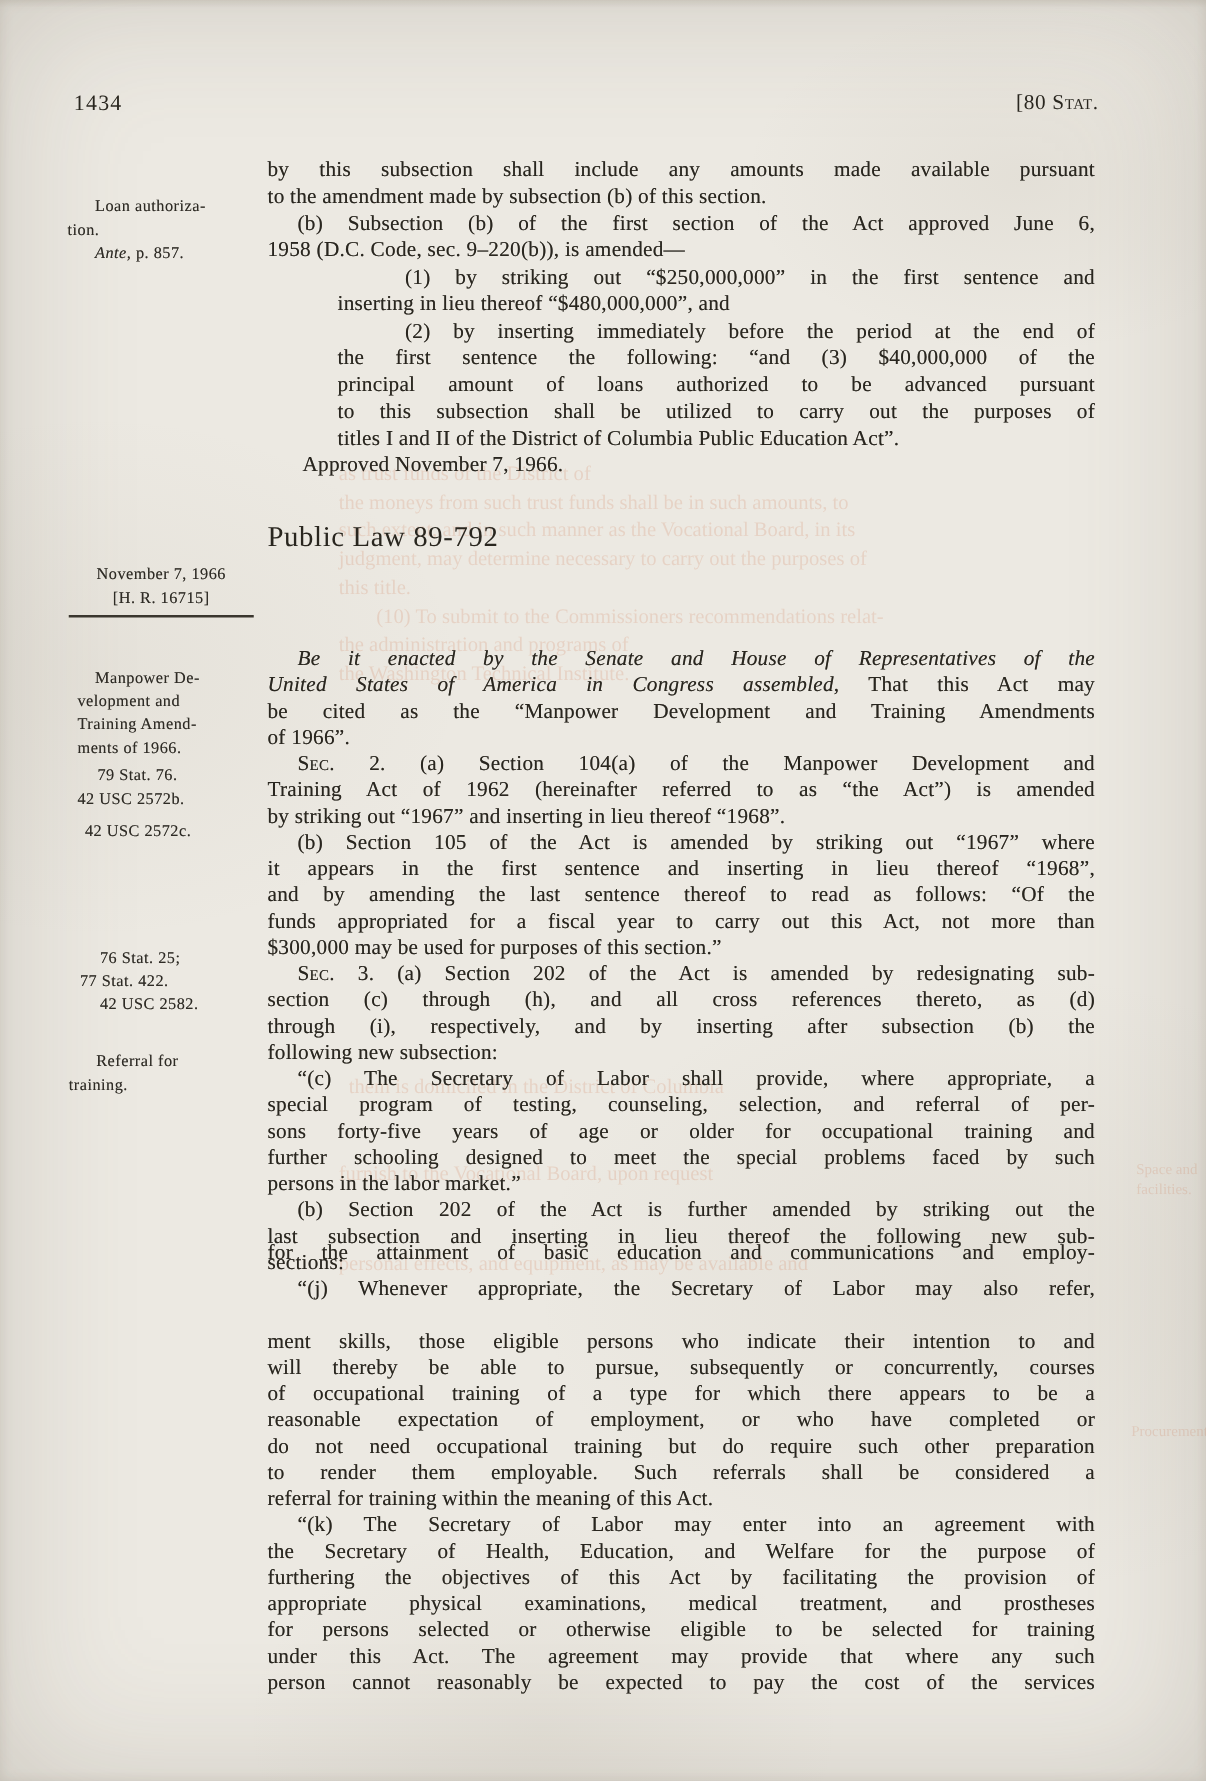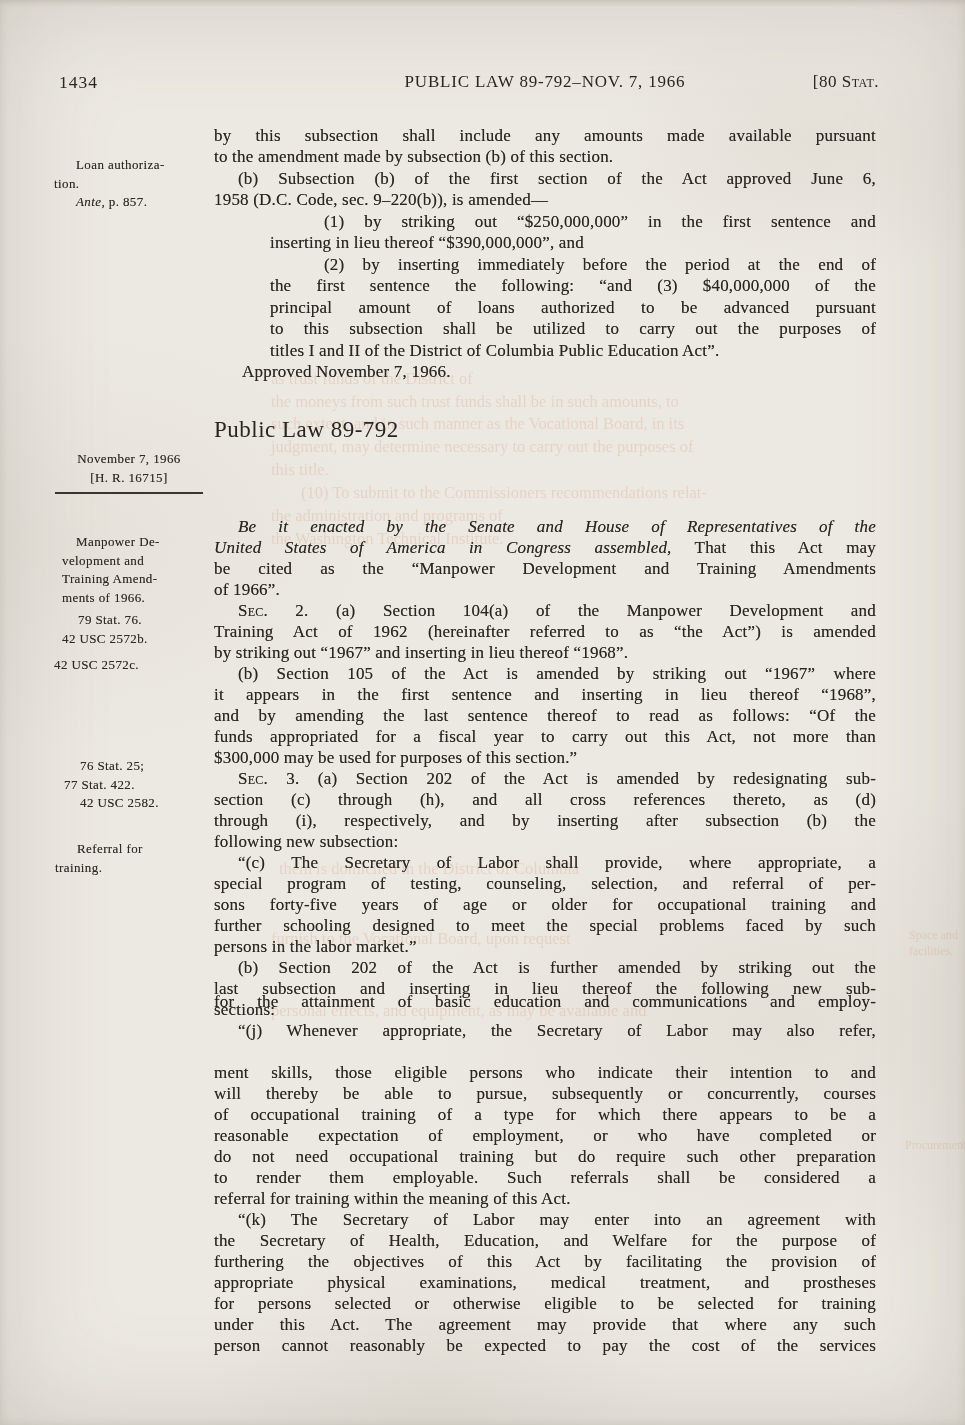--- a/index.html
+++ b/index.html
@@ -45,21 +45,20 @@
   
   .ghost{position:absolute;color:#c2410c;opacity:.13;filter:blur(.5px);
          font-size:16.5px;line-height:21px;pointer-events:none;margin-left:19px;}
 </style>
 </head>
 <body>
 
 <div class="page">
 
   <div class="hdr-num">1434</div>
-  <div class="hdr-title">PUBLIC LAW 89-792–NOV. 7, 1966</div>
   <div class="hdr-stat"><span>[80 </span><span class="sc">Stat.</span></div>
 
   <div id="ghost-layer">
       <div class="ghost" style="top: 368px; left: 252px;">as trust funds of the District of</div>
       <div class="ghost" style="top: 391px; left: 252px;">the moneys from such trust funds shall be in such amounts, to</div>
       <div class="ghost" style="top: 413px; left: 252px;">such extent, and in such manner as the Vocational Board, in its</div>
       <div class="ghost" style="top: 436px; left: 252px;">judgment, may determine necessary to carry out the purposes of</div>
       <div class="ghost" style="top: 459px; left: 252px;">this title.</div>
       <div class="ghost" style="top: 482px; left: 282px;">(10) To submit to the Commissioners recommendations relat-</div>
       <div class="ghost" style="top: 505px; left: 252px;">the administration and programs of</div>
@@ -86,21 +85,21 @@
       <div class="note" style="top: 533px; left: 62px; width: 160px;">
         <div style="text-indent: 14px;"><span>Manpower De-</span></div>
         <div><span>velopment and</span></div>
         <div><span>Training Amend-</span></div>
         <div><span>ments of 1966.</span></div>
       </div>
       <div class="note" style="top: 611px; left: 62px; width: 160px;">
         <div style="text-indent: 16px;"><span>79 Stat. 76.</span></div>
         <div><span>42 USC 2572b.</span></div>
       </div>
-      <div class="note" style="top: 656px; left: 54px; width: 160px;">
+      <div class="note" style="top: 656px; left: 68px; width: 160px;">
         <div><span>42 USC 2572c.</span></div>
       </div>
       <div class="note" style="top: 757px; left: 64px; width: 160px;">
         <div style="text-indent: 16px;"><span>76 Stat. 25;</span></div>
         <div><span>77 Stat. 422.</span></div>
         <div style="text-indent: 16px;"><span>42 USC 2582.</span></div>
       </div>
       <div class="note" style="top: 840px; left: 55px; width: 160px;">
         <div style="text-indent: 22px;"><span>Referral for</span></div>
         <div><span>training.</span></div>
@@ -108,21 +107,21 @@
     </div>
 
   <div class="law-heading">Public Law 89-792</div>
 
   <div id="body-text">
       <div class="bline" style="top: 125px; left: 214px; width: 662px;"><span>by this subsection shall include any amounts made available pursuant</span></div>
       <div class="bline end" style="top: 146px; left: 214px; width: 662px;"><span>to the amendment made by subsection (b) of this section.</span></div>
       <div class="bline" style="top: 168px; left: 214px; width: 662px; text-indent: 24px;"><span>(b) Subsection (b) of the first section of the Act approved June 6,</span></div>
       <div class="bline end" style="top: 189px; left: 214px; width: 662px;"><span>1958 (D.C. Code, sec. 9–220(b)), is amended—</span></div>
       <div class="bline" style="top: 211px; left: 270px; width: 606px; text-indent: 54px;"><span>(1) by striking out “$250,000,000” in the first sentence and</span></div>
-      <div class="bline end" style="top: 232px; left: 270px; width: 606px;"><span>inserting in lieu thereof “$390,000,000”, and</span></div>
+      <div class="bline end" style="top: 232px; left: 270px; width: 606px;"><span>inserting in lieu thereof “$480,000,000”, and</span></div>
       <div class="bline" style="top: 254px; left: 270px; width: 606px; text-indent: 54px;"><span>(2) by inserting immediately before the period at the end of</span></div>
       <div class="bline" style="top: 275px; left: 270px; width: 606px;"><span>the first sentence the following: “and (3) $40,000,000 of the</span></div>
       <div class="bline" style="top: 297px; left: 270px; width: 606px;"><span>principal amount of loans authorized to be advanced pursuant</span></div>
       <div class="bline" style="top: 318px; left: 270px; width: 606px;"><span>to this subsection shall be utilized to carry out the purposes of</span></div>
       <div class="bline end" style="top: 340px; left: 270px; width: 606px;"><span>titles I and II of the District of Columbia Public Education Act”.</span></div>
       <div class="bline end" style="top: 361px; left: 214px; width: 662px; text-indent: 28px;"><span>Approved November 7, 1966.</span></div>
       <div class="bline" style="top: 516px; left: 214px; width: 662px; text-indent: 24px;"><span class="it">Be it enacted by the Senate and House of Representatives of the</span></div>
       <div class="bline" style="top: 537px; left: 214px; width: 662px;"><span class="it">United States of America in Congress assembled,</span><span> That this Act may</span></div>
       <div class="bline" style="top: 558px; left: 214px; width: 662px;"><span>be cited as the “Manpower Development and Training Amendments</span></div>
       <div class="bline end" style="top: 579px; left: 214px; width: 662px;"><span>of 1966”.</span></div>

